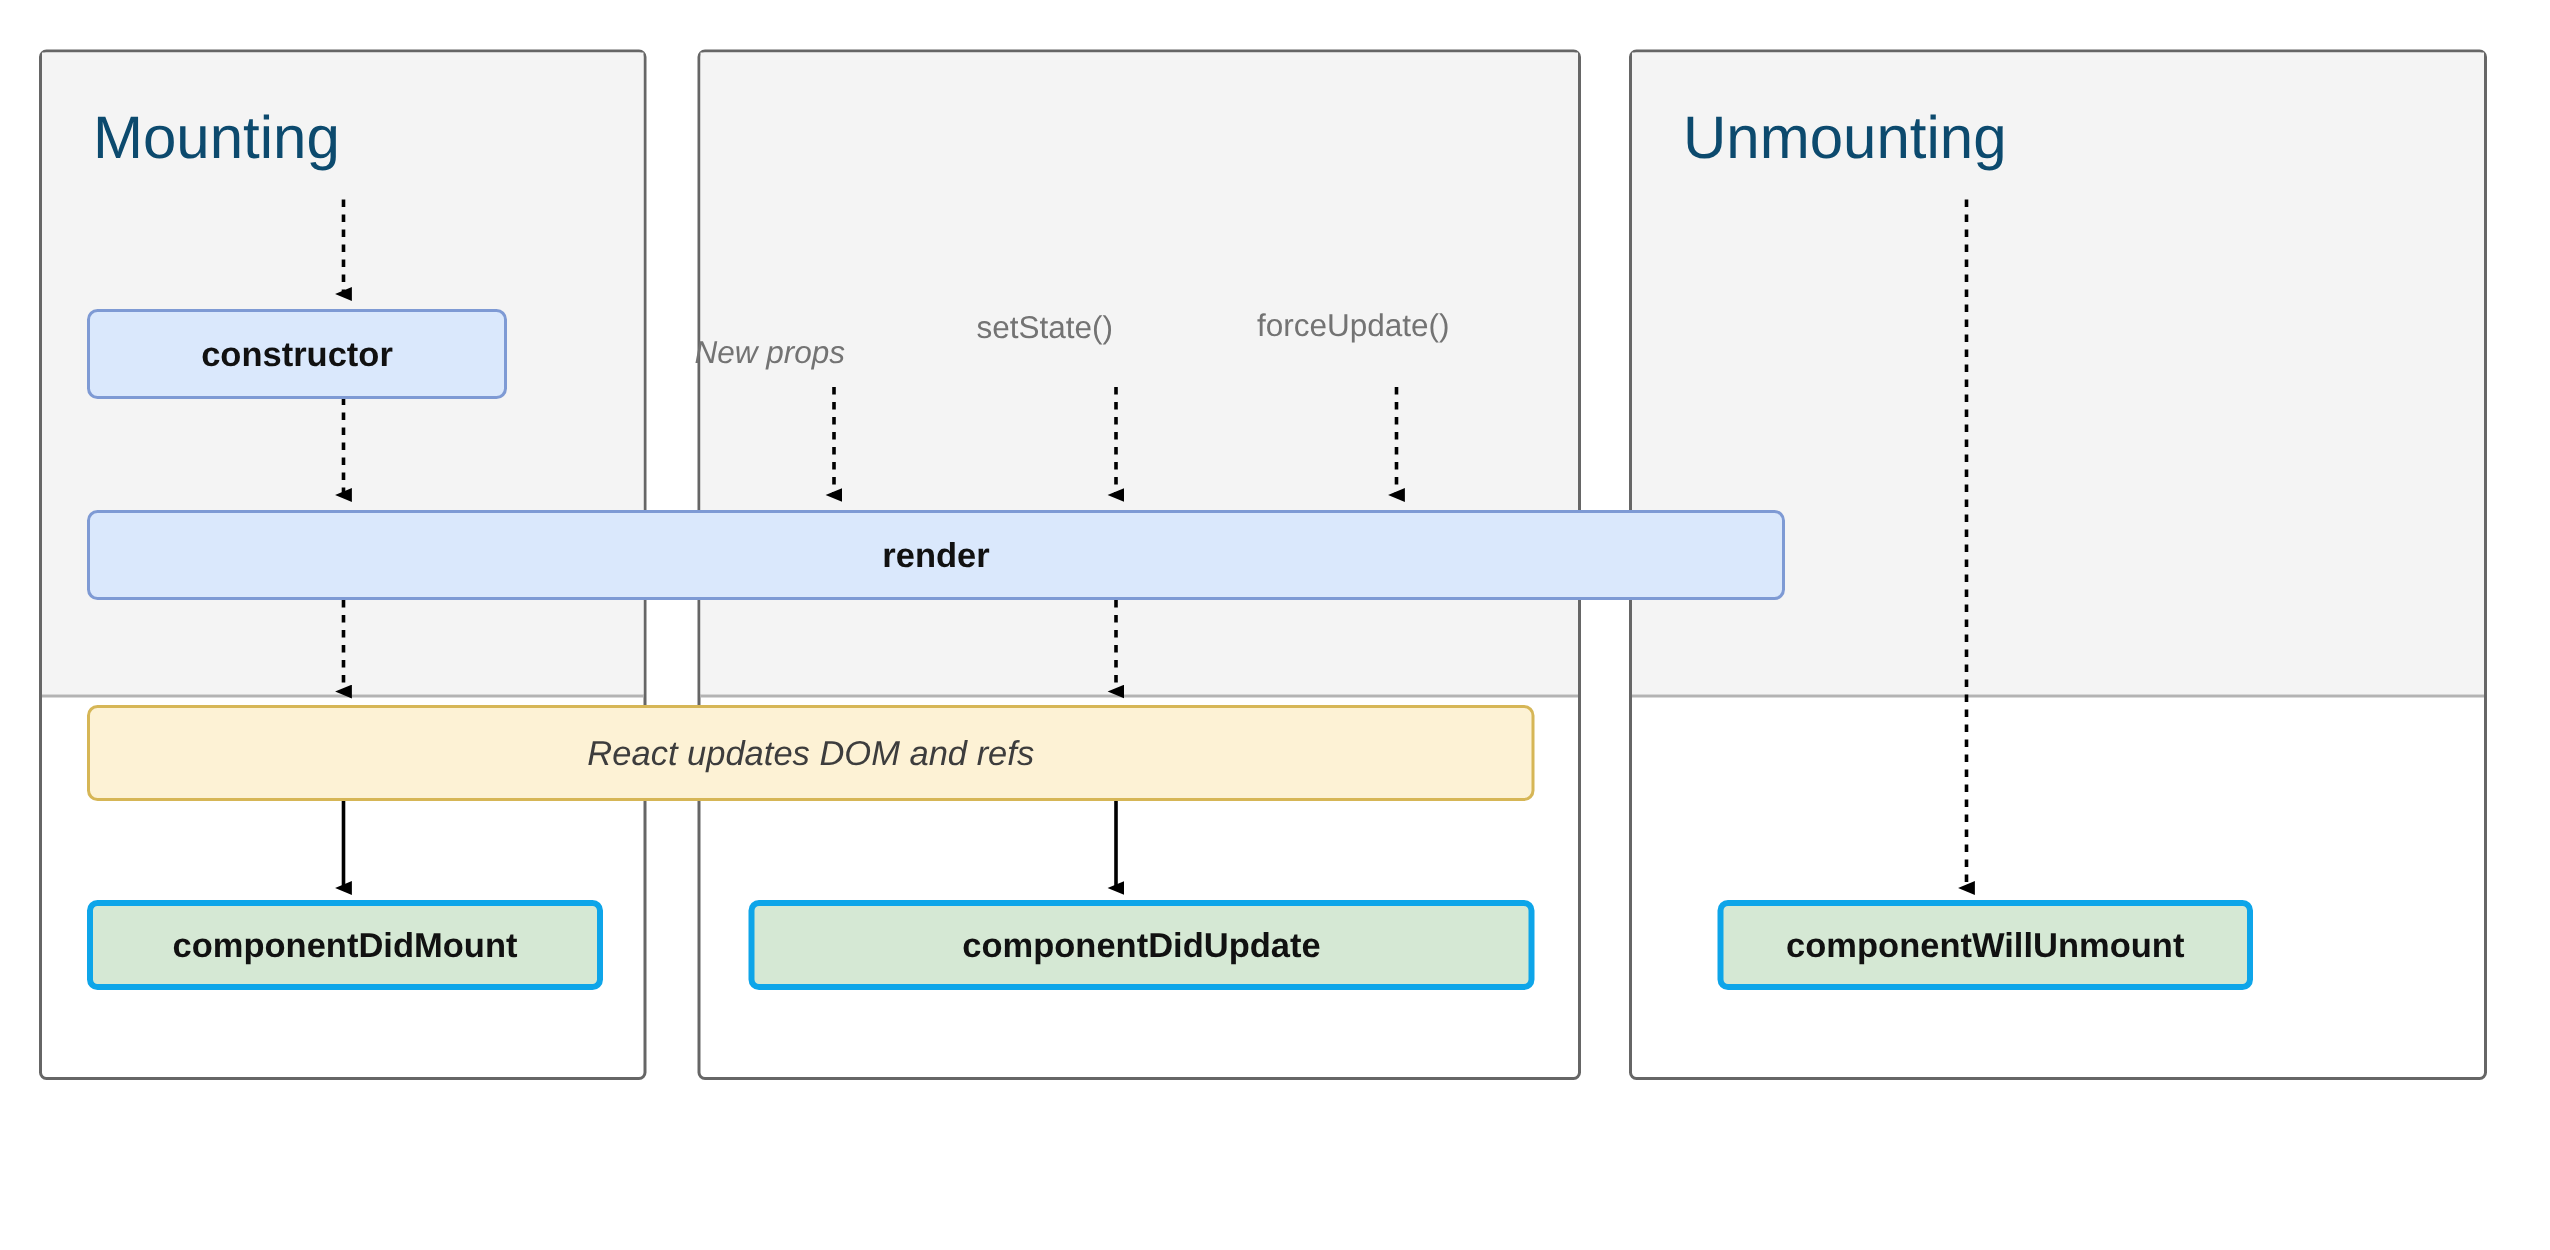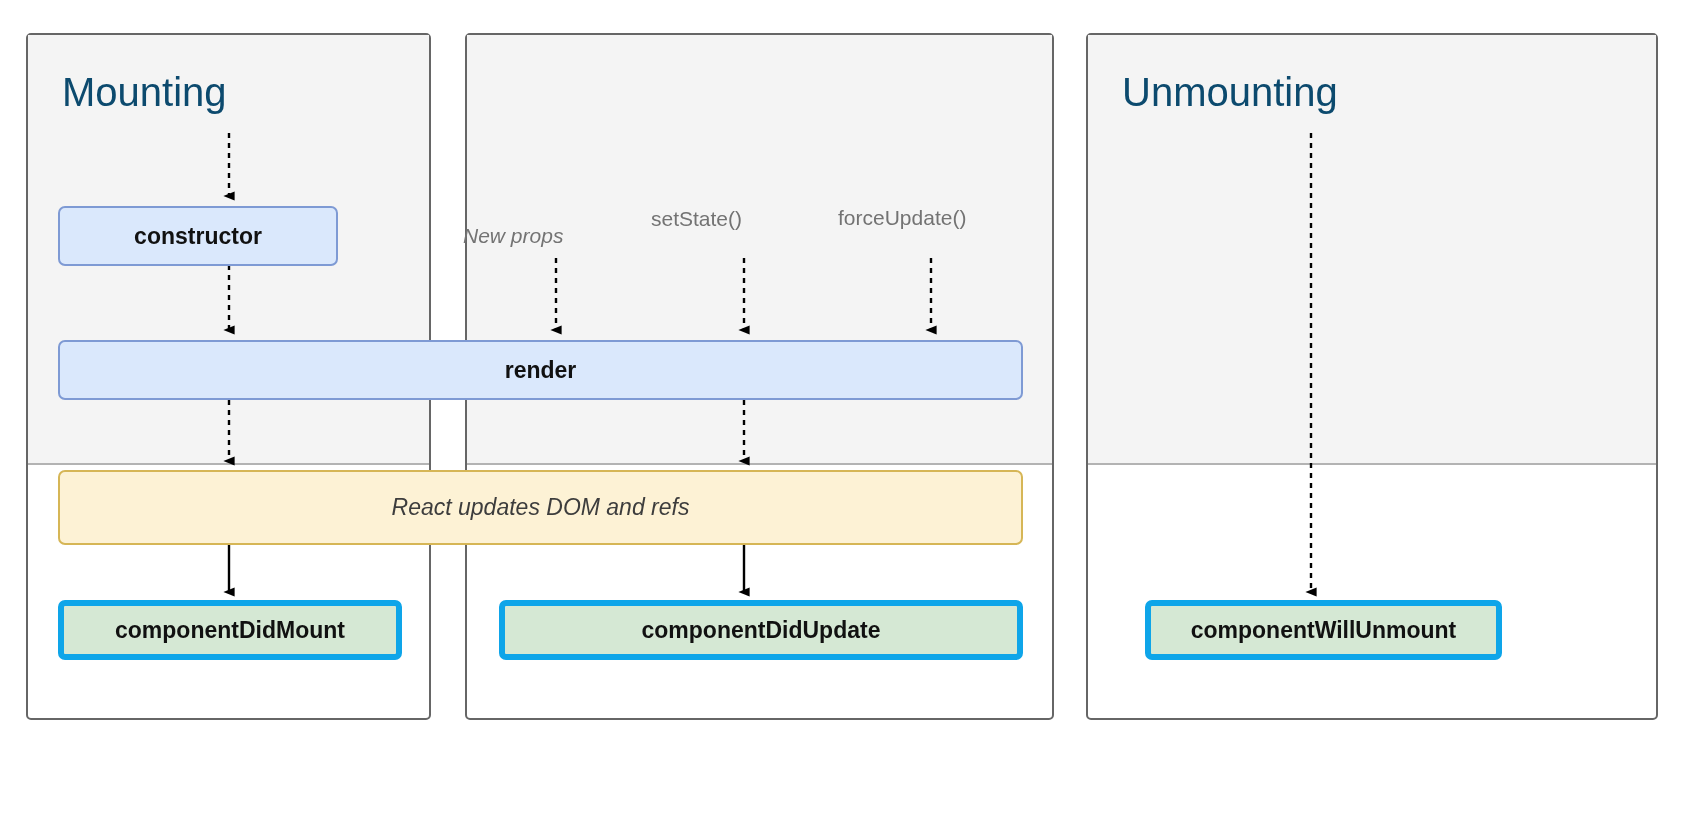--- a/index.html
+++ b/index.html
@@ -16,21 +16,21 @@
   .panel-divider{position:absolute;height:2px;background:#b3b3b3;}
 
   .panel-title{position:absolute;color:#0c4a6e;
                font-size:40px;line-height:44px;white-space:nowrap;padding-left:36px;}
 
   
   .lbox{position:absolute;box-sizing:border-box;border-radius:7px;
         display:flex;align-items:center;justify-content:center;
         font-size:23px;color:#111111;text-align:center;}
   .lbox.blue{background:#dae8fc;border:2px solid #7e9ad4;font-weight:bold;}
-  .lbox.green{background:#d5e8d4;border:6px solid #0ea5e9;font-weight:bold;}
+  .lbox.green{background:#d5e8d4;border:4px solid #0ea5e9;font-weight:bold;}
   .lbox.yellow{background:#fdf2d5;border:2px solid #d6b656;
                font-style:italic;font-weight:normal;color:#3d3d3d;}
 
   
   .trigger{position:absolute;font-size:21px;
            color:#737373;white-space:nowrap;}
   .trigger.ital{font-style:italic;}
 
   
   .conn{position:absolute;}
@@ -85,23 +85,23 @@
 
     <line x1="744" y1="400" x2="744" y2="461" stroke="#000" stroke-width="2.4" stroke-dasharray="5,5" marker-end="url(#ah)"></line>
 
     <line x1="744" y1="529" x2="744" y2="592" stroke="#000" stroke-width="2.4" marker-end="url(#ah)"></line>
 
     <line x1="1311" y1="133" x2="1311" y2="592" stroke="#000" stroke-width="2.4" stroke-dasharray="5,5" marker-end="url(#ah)"></line>
   </svg>
 
   <div class="lbox blue" style="left:58px;top:206px;width:280px;height:60px;">constructor</div>
 
-  <div class="lbox blue" style="left:58px;top:340px;width:965px;height:60px;">render</div>
+  <div class="lbox blue" style="left:58px;top:340px;width:1132px;height:60px;">render</div>
 
-  <div class="lbox yellow" style="left:58px;top:470px;width:965px;height:75px;">React updates DOM and refs</div>
+  <div class="lbox yellow" style="left:58px;top:470px;width:965px;height:64px;">React updates DOM and refs</div>
 
   <div class="lbox green" style="left:58px;top:600px;width:344px;height:60px;">componentDidMount</div>
 
   <div class="lbox green" style="left:499px;top:600px;width:524px;height:60px;">componentDidUpdate</div>
 
   <div class="lbox green" style="left:1145px;top:600px;width:357px;height:60px;">componentWillUnmount</div>
 
 </div>
 
 </body></html>

